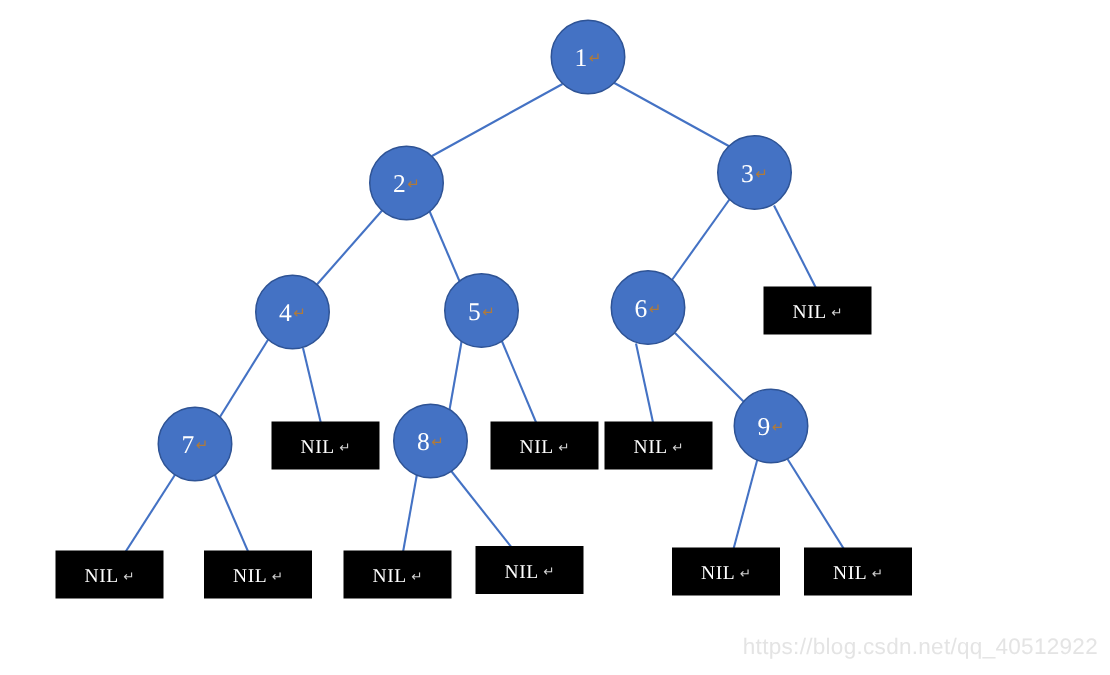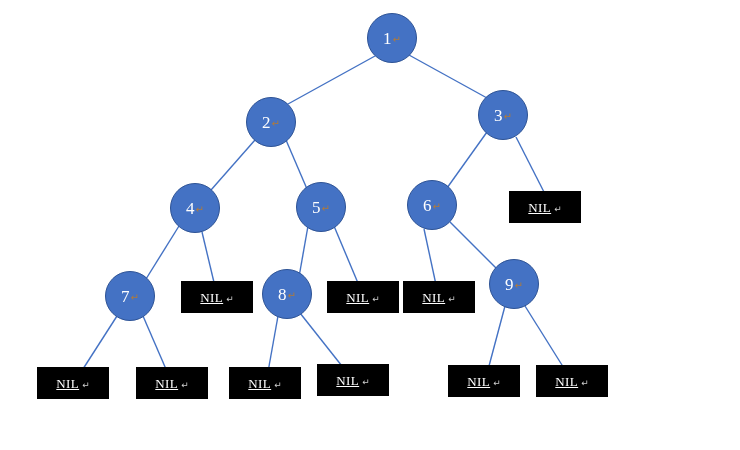--- a/index.html
+++ b/index.html
@@ -61,21 +61,20 @@
     align-items: center;
     justify-content: center;
     color: #ffffff;
     font-family: "Liberation Serif", "DejaVu Serif", serif;
     font-size: 13px;
     line-height: 1;
     z-index: 3;
   }
   .nil-box .lbl {
     letter-spacing: 0.4px;
-    text-decoration: underline;
   }
   .nil-box .ret {
     display: inline-block;
     color: #cfcfcf;
     font-size: 9px;
     margin-left: 3px;
     position: relative;
     top: 2px;
     font-family: "DejaVu Sans", sans-serif;
   }
@@ -193,14 +192,15 @@
       <div class="nil-box" style="left: 448px; top: 365px; width: 72px; height: 32px;">
         <span class="lbl">NIL</span>
         <span class="ret">↵</span>
       </div>
       <div class="nil-box" style="left: 536px; top: 365px; width: 72px; height: 32px;">
         <span class="lbl">NIL</span>
         <span class="ret">↵</span>
       </div>
     </div>
 
+  <div id="watermark">https://blog.csdn.net/qq_40512922</div>
 
 </div>
 
 </body></html>

